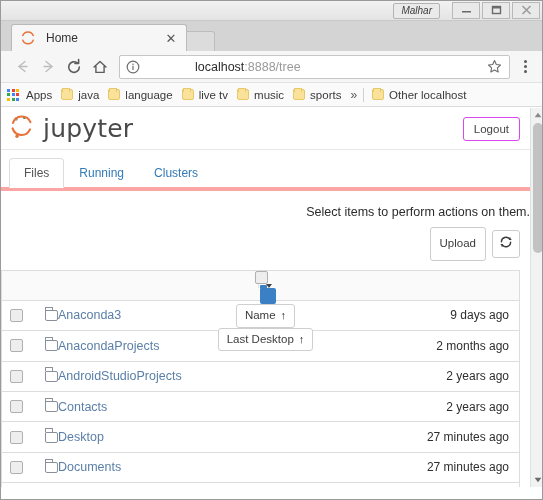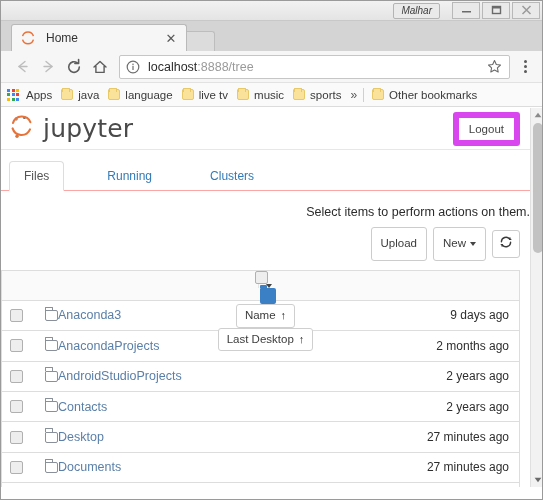--- a/index.html
+++ b/index.html
@@ -111,20 +111,21 @@
   .omnibox {
     flex: 1;
     height: 24px;
     background: #fff;
     border: 1px solid #c6c6c6;
     border-radius: 2px;
     display: flex;
     align-items: center;
     padding: 0 6px;
     margin: 0 6px;
+    gap: 47px;
   }
   .info-ic { flex: 0 0 16px; display: flex; align-items: center; }
   .url-text {
     font-size: 12.5px;
     margin-left: 6px;
     flex: 1;
     white-space: nowrap;
     overflow: hidden;
     color: #9a9a9a;
   }
@@ -217,35 +218,34 @@
     color: #4a4a4a;
     font-weight: 400;
     letter-spacing: 0.2px;
     margin-left: 4px;
     font-family: "DejaVu Sans", sans-serif;
   }
   .jp-logout {
     font-size: 11.5px;
     color: #454545;
     background: #fff;
-    border: 6px solid #d946ef;
+    border: 1px solid #d946ef;
     border-radius: 3px;
     padding: 5px 10px;
     cursor: pointer;
   }
 
   
   .jp-tabs {
     height: 33px;
-    border-bottom: 1px solid #fca5a5;
+    border-bottom: 4px solid #fca5a5;
     display: flex;
     align-items: flex-end;
     padding-left: 8px;
     margin-top: 8px;
-    gap: 28px;
   }
   .jp-tab {
     font-size: 12px;
     padding: 7px 14px;
     color: #337ab7;
     cursor: pointer;
     line-height: 1.2;
     position: relative;
     top: 1px;
     border: 1px solid transparent;
@@ -580,21 +580,21 @@
     <div class="bm">
       <span class="folder-bm"></span>
       <span class="bm-label">sports</span>
     </div>
 
     <span class="chev-more">»</span>
     <span class="bm-sep"></span>
 
     <div class="bm">
       <span class="folder-bm"></span>
-      <span class="bm-label">Other bookmarks</span>
+      <span class="bm-label">Other localhost</span>
     </div>
   </div>
 
   <div class="page">
     <div class="page-inner">
 
       <div class="jp-header">
         <div class="jp-brand">
           <span>
             <svg width="30" height="30" viewBox="0 0 30 30">
@@ -613,21 +613,20 @@
       <div class="jp-tabs">
         <div class="jp-tab active">Files</div>
         <div class="jp-tab">Running</div>
         <div class="jp-tab">Clusters</div>
       </div>
 
       <div class="jp-note">Select items to perform actions on them.</div>
 
       <div class="jp-actionbar">
         <button class="btn">Upload</button>
-        <button class="btn"><span>New</span><span class="caret"></span></button>
         <button class="btn btn-icon">
           <span>
             <svg width="14" height="14" viewBox="0 0 14 14">
               <path d="M11.6 7.2 A4.6 4.6 0 0 1 3.3 9.8" fill="none" stroke="#3a3a3a" stroke-width="1.4" stroke-linecap="round"></path>
               <path d="M2.4 6.8 A4.6 4.6 0 0 1 10.7 4.2" fill="none" stroke="#3a3a3a" stroke-width="1.4" stroke-linecap="round"></path>
               <path d="M11.8 4.4 L10.6 4.3 L10.9 2.9" fill="none" stroke="#3a3a3a" stroke-width="1.3" stroke-linecap="round" stroke-linejoin="round"></path>
               <path d="M2.2 9.6 L3.4 9.7 L3.1 11.1" fill="none" stroke="#3a3a3a" stroke-width="1.3" stroke-linecap="round" stroke-linejoin="round"></path>
             </svg>
           </span>
         </button>

